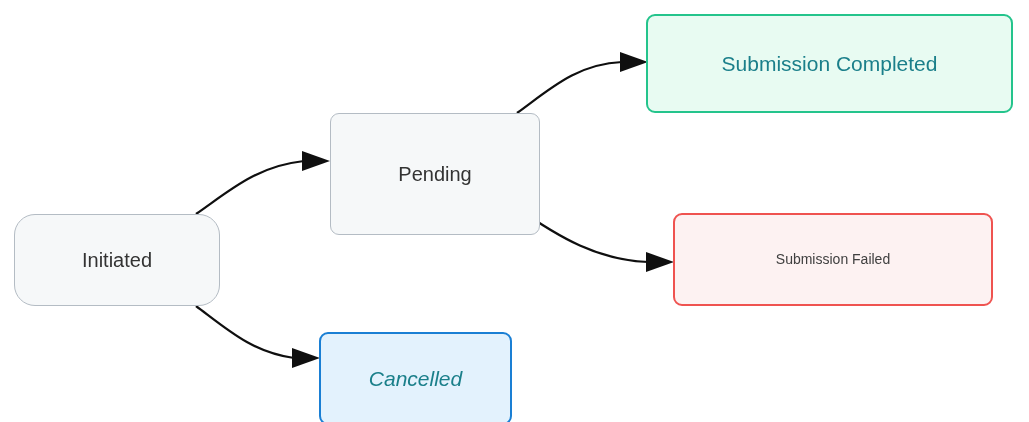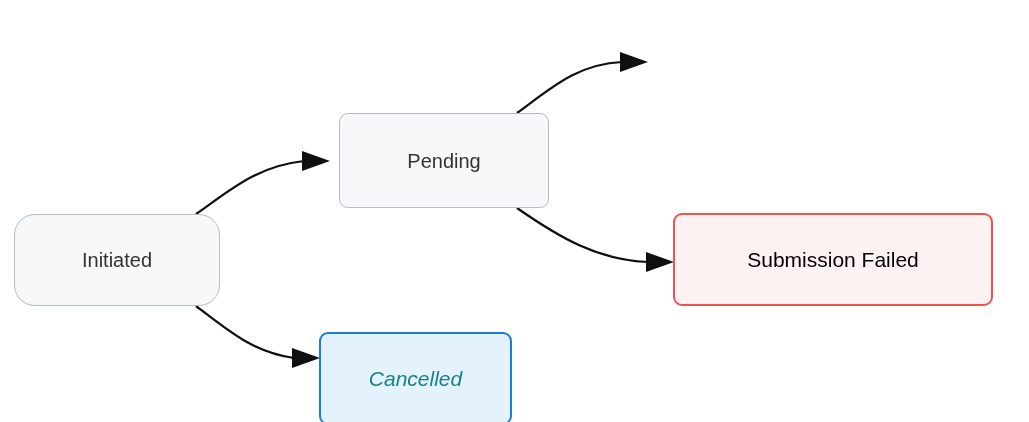--- a/index.html
+++ b/index.html
@@ -55,35 +55,35 @@
     border-color: #24c48c;
     border-width: 2.2px;
     color: #1a7f8a;
     font-size: 21px;
   }
   
   .node--danger {
     background: #fdf2f2;
     border-color: #ef5350;
     border-width: 2.2px;
-    color: #000000;
-    font-size: 21px;
+    color: #404040;
+    font-size: 14px;
   }
   
   .node--info {
     background: #e3f2fd;
     border-color: #1a7fd4;
     border-width: 2.4px;
     color: #1a7f8a;
     font-size: 21px;
   }
 
   
   #node-initiated            { left: 14px;  top: 214px; width: 206px; height: 92px; border-radius: 21px; }
-  #node-pending              { left: 330px; top: 113px; width: 210px; height: 95px; margin-left: 9px; }
+  #node-pending              { left: 330px; top: 113px; width: 210px; height: 122px; }
   #node-submission-completed { left: 646px; top: 14px;  width: 367px; height: 99px; }
   #node-submission-failed    { left: 673px; top: 213px; width: 320px; height: 93px; }
   #node-cancelled            { left: 319px; top: 332px; width: 193px; height: 93px; font-style: italic; }
 
   .edge-path {
     fill: none;
     stroke: #0f0f0f;
     stroke-width: 2.2;
   }
   .edge-head {
@@ -121,20 +121,23 @@
   </svg>
 
   <div class="node node--neutral" id="node-initiated">
     <span class="node-label">Initiated</span>
   </div>
 
   <div class="node node--neutral" id="node-pending">
     <span class="node-label">Pending</span>
   </div>
 
+  <div class="node node--success" id="node-submission-completed">
+    <span class="node-label">Submission Completed</span>
+  </div>
 
   <div class="node node--danger" id="node-submission-failed">
     <span class="node-label">Submission Failed</span>
   </div>
 
   <div class="node node--info" id="node-cancelled">
     <span class="node-label">Cancelled</span>
   </div>
 
 </div>

